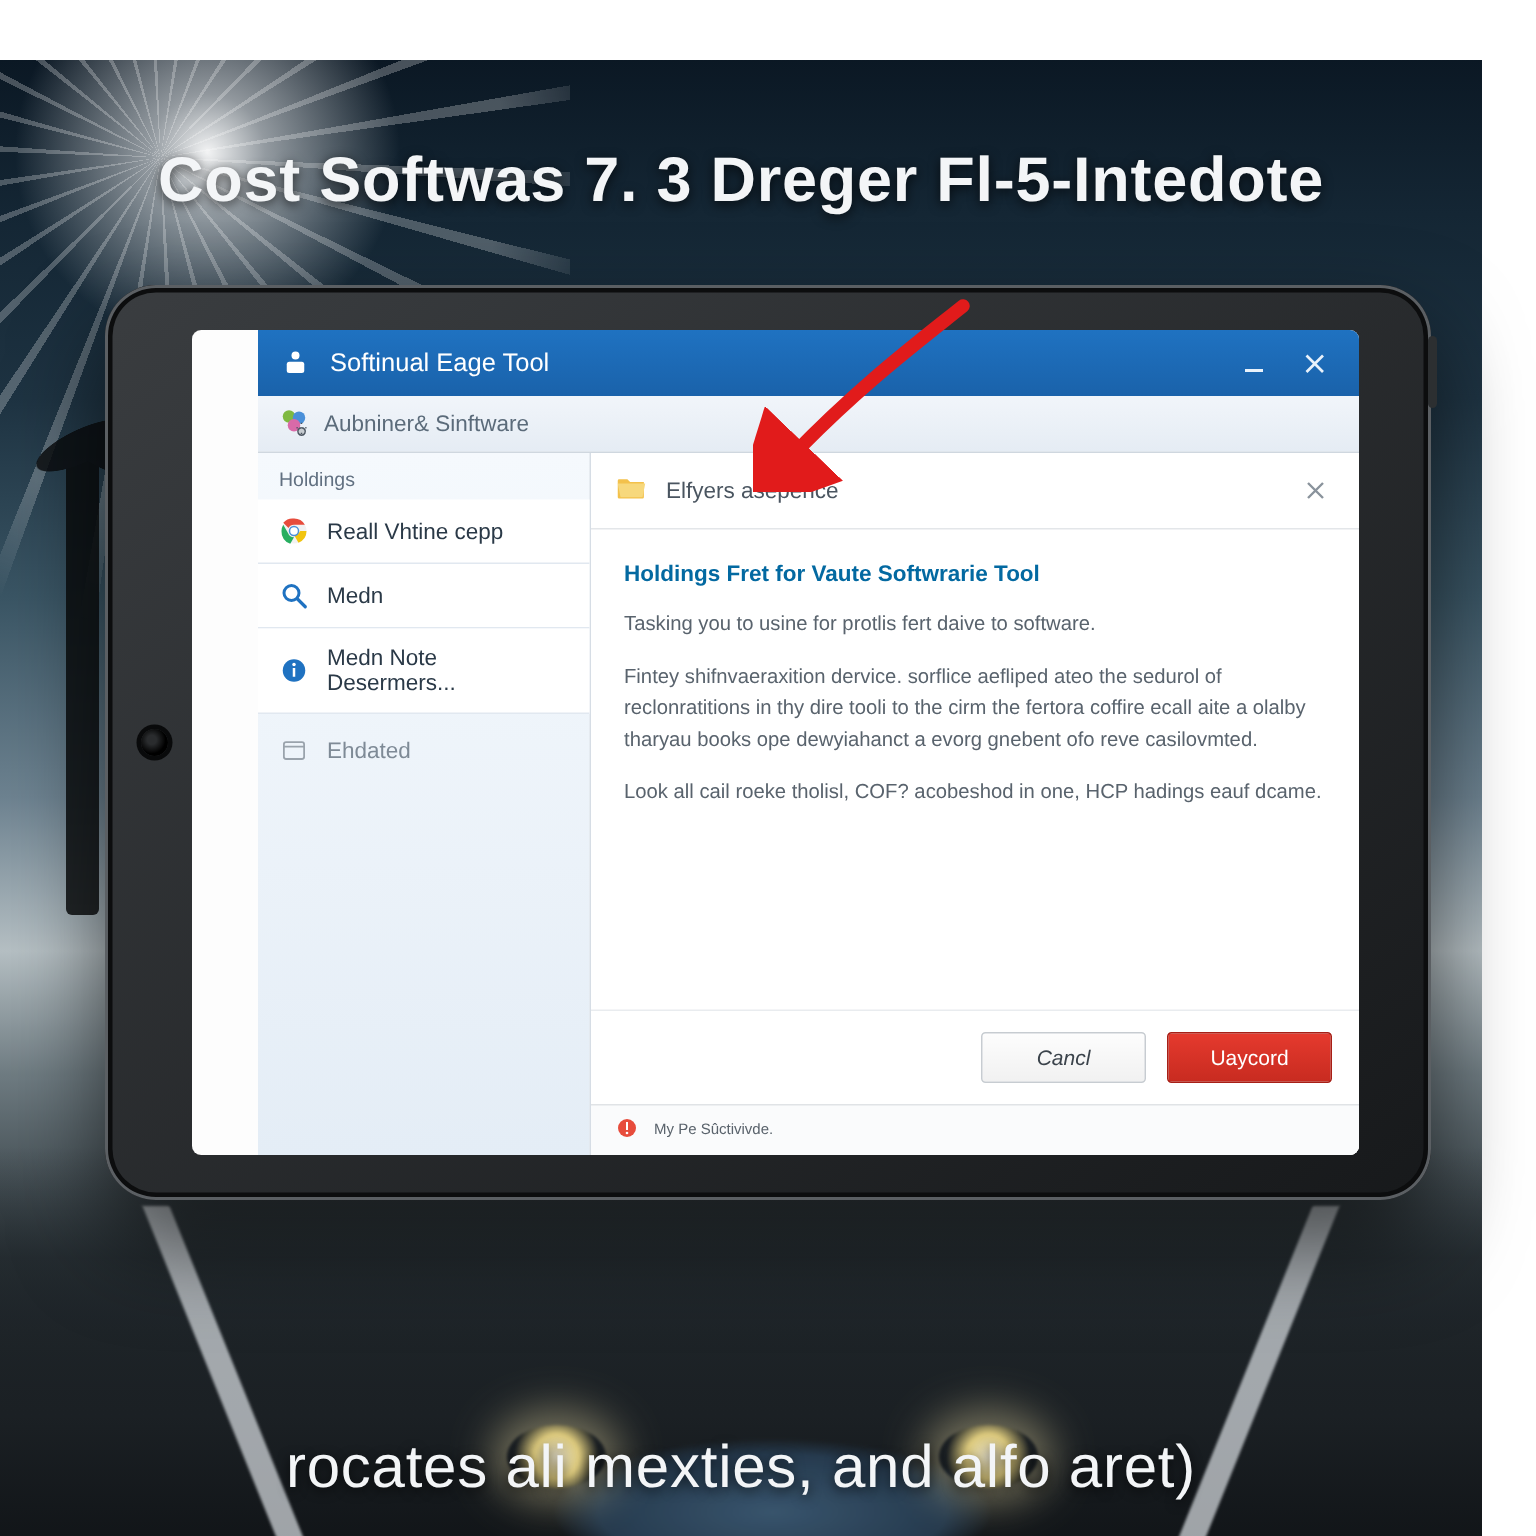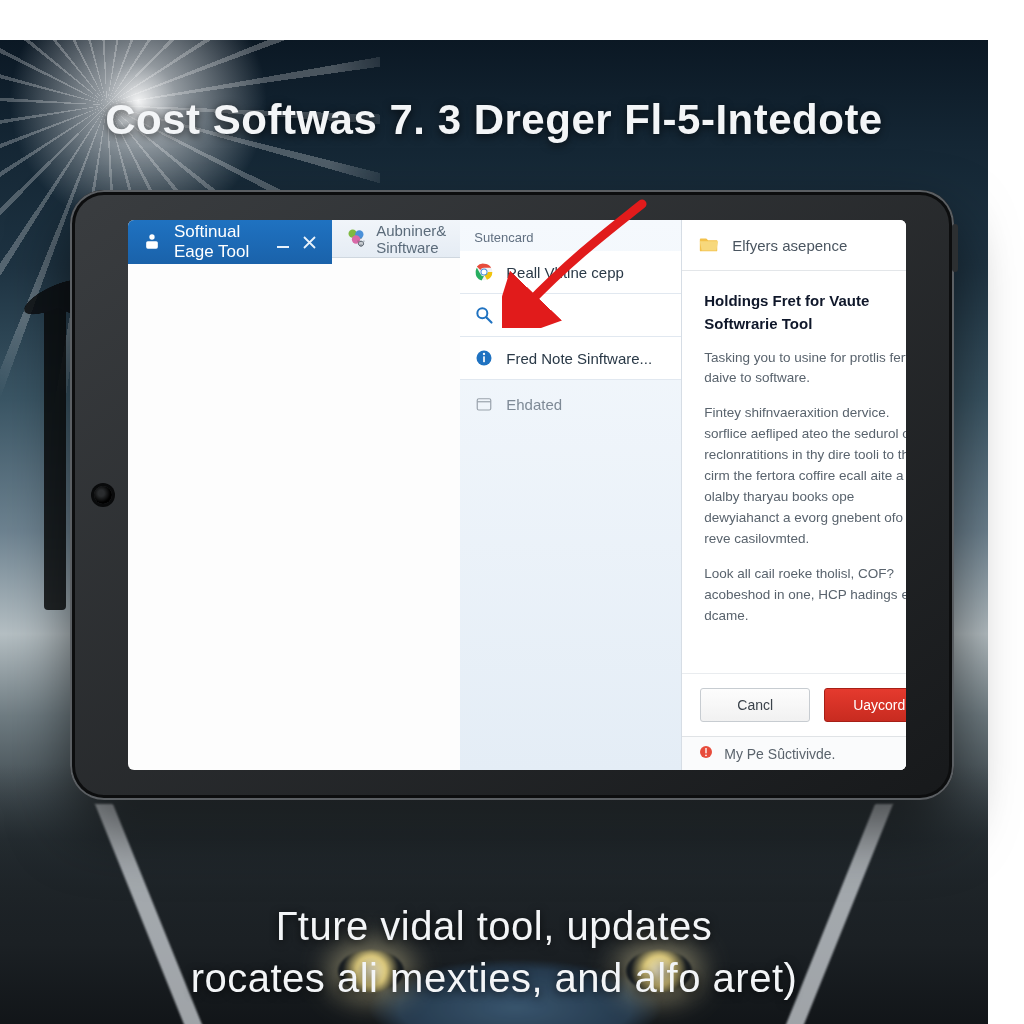--- a/index.html
+++ b/index.html
@@ -48,21 +48,21 @@
     box-shadow:0 30px 60px rgba(0,0,0,.6), inset 0 0 0 2px #5b5f63, inset 0 0 0 5px #0c0d0e;}
   .tablet .cam { position:absolute; left:24px; top:50%; width:18px; height:18px; margin-top:-9px;
     border-radius:50%; background:radial-gradient(circle at 40% 40%, #2a2c2e 20%, #000 60%);
     box-shadow:0 0 0 3px #090a0b;}
   .tablet .pwr { position:absolute; right:-4px; top:34px; width:6px; height:48px; border-radius:4px;
     background:#2c2f31;}
   .screen { width:100%; height:100%; border-radius:6px; background:#f4f4f4; overflow:hidden;
     box-shadow:inset 0 0 0 1px #000;}
 
   
-  .win { display:flex; flex-direction:row; width:100%; height:100%; background:#fdfdfd;}
+  .win { display:flex; flex-direction:column; width:100%; height:100%; background:#fdfdfd;padding-left:44px;}
   .titlebar { height:44px; background:linear-gradient(#1f72c1,#1a62aa);
     display:flex; align-items:center; color:#fff; padding:0 10px 0 14px; font-size:17px;}
   .titlebar .appicon{ width:22px;height:22px;margin-right:12px;display:inline-flex;align-items:center;justify-content:center;}
   .titlebar .spacer{flex:1;}
   .winbtn{ width:40px; height:44px; display:inline-flex; align-items:center;justify-content:center;
     color:#e9f2fb; font-size:15px;}
 
   .toolbar { height:38px; background:linear-gradient(#f1f5fa,#e5ecf4);
     border-bottom:1px solid #cfd7df; display:flex; align-items:center; padding:0 14px;
     color:#5b6b7a; font-size:15px;}
@@ -77,31 +77,31 @@
   .navitem.muted{ background:transparent; color:#7e8a96; border-bottom:none; padding-top:14px;text-align:center;}
   .nicon{width:20px;height:20px;display:inline-flex;align-items:center;justify-content:center;}
 
   .content { flex:1; display:flex; flex-direction:column; background:#fff;}
   .panelhdr{ display:flex; align-items:center; gap:12px; padding:12px 16px;
     border-bottom:1px solid #e3e6e9; color:#4a5560; font-size:15px;}
   .panelhdr .pspacer{flex:1;}
   .closex{ width:26px;height:26px; display:inline-flex;align-items:center;justify-content:center;
     color:#8a939c; border-radius:3px;}
   .panelbody{ flex:1; padding:18px 22px; color:#3a4450; font-size:13.5px; line-height:1.55;}
-  .panelbody h3{ font-size:15px; font-weight:700; margin-bottom:12px; color:#0f172a;}
+  .panelbody h3{ font-size:15px; font-weight:700; margin-bottom:12px; color:#0369a1;}
   .panelbody p{ margin-bottom:14px; color:#59636d;}
   .btnrow{ display:flex; justify-content:flex-end; gap:14px; padding:14px 18px;
     border-top:1px solid #e9ecef;}
   .btn{ min-width:110px; height:34px; border-radius:3px; font-size:14px;
     display:inline-flex; align-items:center; justify-content:center;}
-  .btn-secondary{ background:linear-gradient(#fdfdfd,#f1f1f1); border:1px solid #c7ccd1; color:#3b434b;}
+  .btn-secondary{ background:linear-gradient(#fdfdfd,#f1f1f1); border:1px solid #c7ccd1; color:#3b434b;font-style:italic;}
   .btn-primary{ background:linear-gradient(#e53a2e,#c82b20); border:1px solid #a71f16; color:#fff;}
 
   .statusbar{ height:34px; border-top:1px solid #e0e3e6; display:flex; align-items:center;
-    gap:10px; padding:0 16px; color:#5a636c; font-size:14px; background:#fafbfc;}
+    gap:10px; padding:0 16px; color:#5a636c; font-size:10px; background:#fafbfc;}
 
   
   .arrow{ position:absolute; pointer-events:none; }
   .arrow svg{display:block;}
 
   
   .car { position:absolute; left:300px; bottom:26px; width:430px; height:150px;
     filter:blur(1.2px) brightness(.9);}
   .car .body{ position:absolute; inset:0;
     background:radial-gradient(ellipse 210px 70px at 50% 80%, #3e5d78 0%, #2a4157 55%, transparent 70%);
@@ -125,21 +125,21 @@
   </div>
 
   <div class="car" data-interactable="false">
     <div class="body"></div>
     <div class="light l" data-interactable="false"></div>
     <div class="light r" data-interactable="false"></div>
   </div>
 
   <div class="headline" data-interactable="false">Cost Softwas 7. 3 Dreger Fl-5-Intedote</div>
   <div class="subline" data-interactable="false">
-    <span data-interactable="false">Гture vidal tool, updates</span><br>
+    <br>
     <span data-interactable="false">rocates ali mexties, and alfo aret)</span>
   </div>
 
   <div class="tablet" data-interactable="false">
     <div class="cam" data-interactable="false"></div>
     <div class="pwr" data-interactable="false"></div>
 
     <div class="screen" data-interactable="false">
       <div class="win" data-interactable="false">
 
@@ -172,21 +172,21 @@
               <circle cx="12" cy="15" r="5" fill="#d96aa8"></circle>
               <path d="M18 17 a3 3 0 1 0 .1 0 M18 14v-1 M18 21v1 M15 17h-1 M22 17h-1" stroke="#4b5560" stroke-width="1.2" fill="#c7ccd1"></path>
             </svg>
           </span>
           <span data-interactable="false">Aubniner&amp; Sinftware</span>
         </div>
 
         <div class="body">
 
           <div class="sidebar" data-interactable="false">
-            <div class="section-label" data-interactable="false">Sutencard</div>
+            <div class="section-label" data-interactable="false">Holdings</div>
 
             <div class="navitem" data-interactable="true">
               <span class="nicon" data-interactable="false">
                 <svg viewBox="0 0 24 24" width="20" height="20">
                     <circle cx="12" cy="12" r="10" fill="#f2f2f2"></circle>
                     <path d="M12 2a10 10 0 0 1 8.7 5H12a5 5 0 0 0-4.4 2.6L3.4 5.3A10 10 0 0 1 12 2z" fill="#e74c3c"></path>
                     <path d="M22 12a10 10 0 0 1-6.4 9.3l-3.9-6.8A5 5 0 0 0 17 12l5 .0z" fill="#f1c40f"></path>
                     <path d="M2 12a10 10 0 0 1 1.4-5.1l3.9 6.8A5 5 0 0 0 12 17l-3 5.2A10 10 0 0 1 2 12z" fill="#27ae60"></path>
                     <circle cx="12" cy="12" r="4.2" fill="#4a90d9"></circle>
                     <circle cx="12" cy="12" r="3" fill="#fff"></circle>
@@ -206,21 +206,21 @@
             </div>
 
             <div class="navitem" data-interactable="true">
               <span class="nicon" data-interactable="false">
                 <svg viewBox="0 0 24 24" width="20" height="20">
                     <circle cx="12" cy="12" r="9" fill="#1f72c1"></circle>
                     <rect x="11" y="10" width="2" height="7" fill="#fff"></rect>
                     <circle cx="12" cy="7.2" r="1.4" fill="#fff"></circle>
                   </svg>
               </span>
-              <span data-interactable="false">Fred Note Sinftware...</span>
+              <span data-interactable="false">Medn Note Desermers...</span>
             </div>
 
             <div class="navitem muted" data-interactable="true">
               <span class="nicon" data-interactable="false">
                 <svg viewBox="0 0 24 24" width="18" height="18">
                     <rect x="3" y="5" width="18" height="15" rx="2" fill="none" stroke="#9aa3ac" stroke-width="1.6"></rect>
                     <line x1="3" y1="9" x2="21" y2="9" stroke="#9aa3ac" stroke-width="1.6"></line>
                   </svg>
               </span>
               <span data-interactable="false">Ehdated</span>

